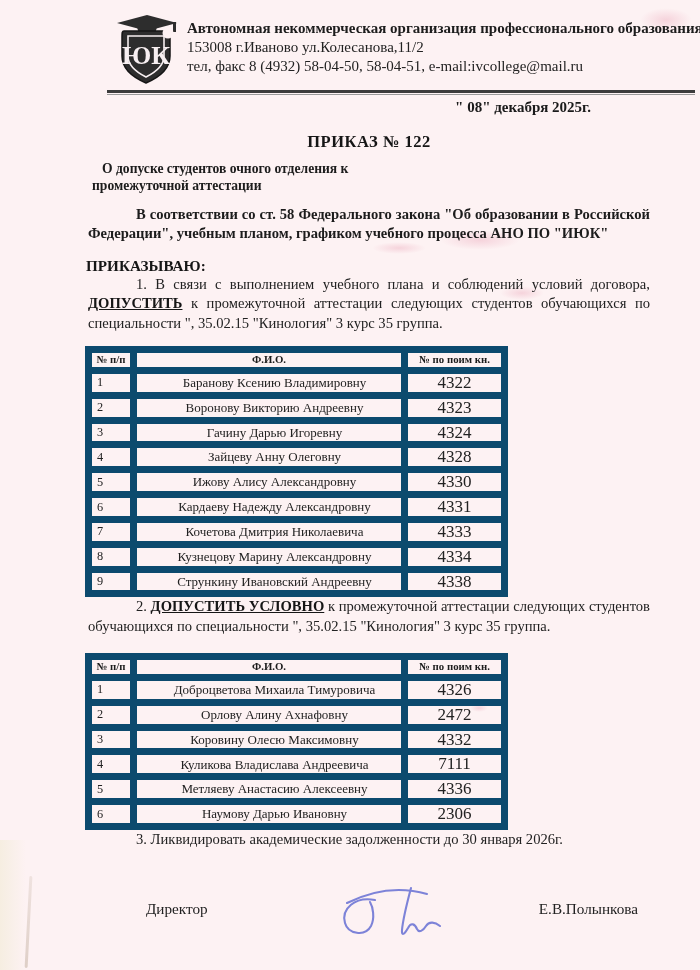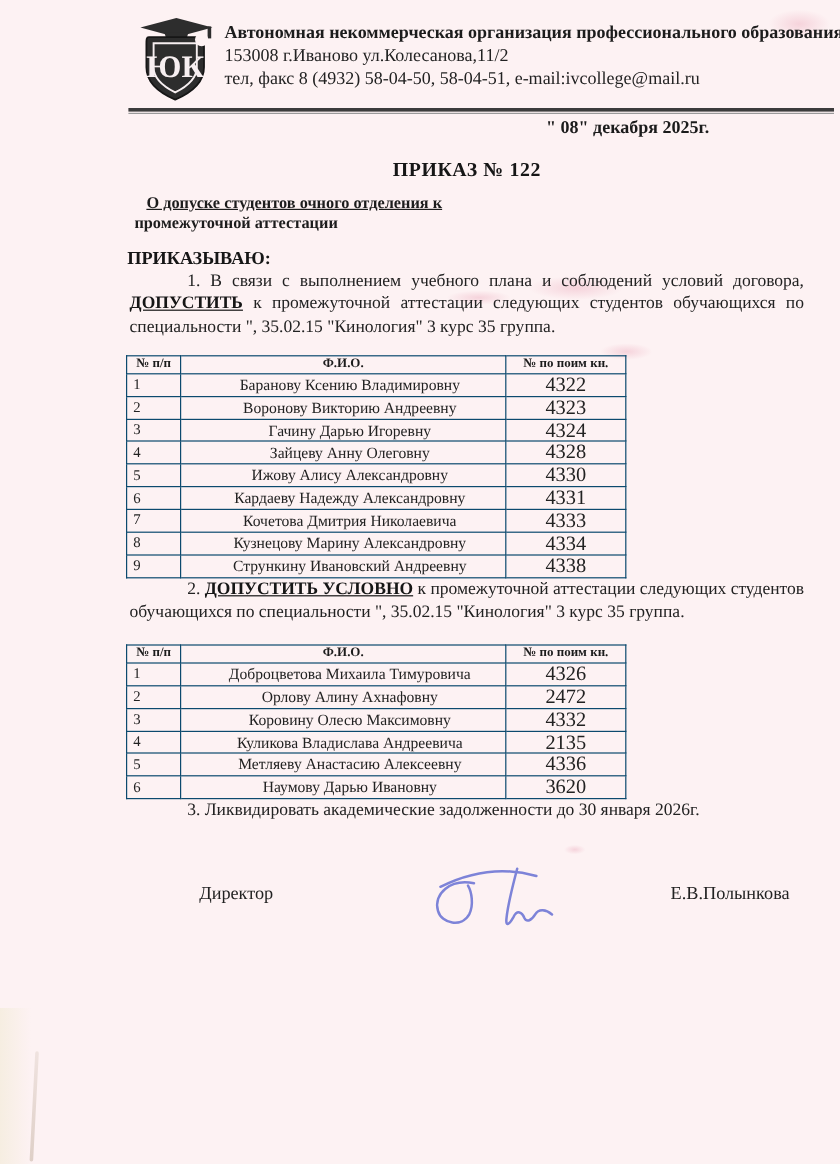--- a/index.html
+++ b/index.html
@@ -34,37 +34,37 @@
   .lh-text { margin-left: 4px; padding-top: 8px; }
   .org-type { font-weight: bold; font-size: 15px; color: #1c1c1c; white-space: nowrap; }
   .college-name { font-weight: bold; font-size: 20.5px; color: #161616; margin-top: 2px; }
   .address, .contacts { font-size: 15px; color: #222; margin-top: 2px; }
   .rule { margin-top: 4px; margin-right: 2px; }
   .rule .thick { height: 3px; background: #3c3c3c; }
   .rule .thin { height: 1px; background: #9a9a9a; margin-top: 1px; }
   .date-line { text-align: right; padding-right: 106px; font-weight: bold; font-size: 15px; margin-top: 4px; color: #1b1b1b; }
 
   
-  .content { position: absolute; left: 108px; top: 132px; width: 562px; }
+  .content { position: absolute; left: 88px; top: 132px; width: 562px; }
   .doc-title { text-align: center; font-weight: bold; font-size: 16.5px; color: #161616; letter-spacing: 0.5px; }
   .subject { margin-top: 9px; font-weight: bold; font-size: 13.6px; line-height: 1.22; color: #1c1c1c; }
-  .subject .l1 { padding-left: 14px; text-decoration: underline; }
+  .subject .l1 { padding-left: 14px; }
   .subject .l2 { padding-left: 4px; }
   .intro { margin-top: 11px; font-weight: bold; font-size: 14.6px; line-height: 1.28; text-align: justify; text-indent: 48px; color: #1c1c1c; }
   .order-word { margin-top: 13px; margin-left: -2px; font-weight: bold; font-size: 15.2px; color: #161616; }
   p.item { margin: 0; font-size: 14.6px; line-height: 1.32; text-align: justify; text-indent: 48px; color: #222; }
   .item1 { margin-top: 16px; }
   .item2 { margin-top: 21px; }
   .item3 { margin-top: 45px; text-align: left; }
   .kw { font-weight: bold; text-decoration: underline; color: #161616; }
 
   table.roster { border-collapse: collapse; margin-top: 13px; margin-left: -3px; width: 416px;
     font-size: 13px; color: #222; table-layout: fixed; }
   table.roster.t2 { margin-top: 17px; }
-  table.roster th, table.roster td { border: 1px solid #0c4a6e; padding: 0 3px; height: 14px; line-height: 1.05; overflow: hidden; white-space: nowrap; }
+  table.roster th, table.roster td { border: 7px solid #0c4a6e; padding: 0 3px; height: 14px; line-height: 1.05; overflow: hidden; white-space: nowrap; }
   table.roster th { font-size: 10.8px; font-weight: bold; text-align: center; color: #1c1c1c; }
   table.roster col.c0 { width: 45px; }
   table.roster col.c1 { width: 271px; }
   table.roster col.c2 { width: 100px; }
   table.roster td.c0 { text-align: left; padding-left: 5px; font-size: 12.3px; }
   table.roster td.c1 { text-align: center; padding-left: 14px; }
   table.roster td.c2 { text-align: center; font-size: 17px; }
 
   .sign-row { display: flex; align-items: center; margin-top: 28px; padding-left: 58px; padding-right: 12px; }
   .sign-role { font-size: 15.2px; color: #222; }
@@ -109,20 +109,21 @@
   </div>
 
   <div class="content">
     <div class="doc-title">ПРИКАЗ № 122</div>
 
     <div class="subject">
       <div class="l1">О  допуске студентов очного отделения к</div>
       <div class="l2">промежуточной аттестации</div>
     </div>
 
+    <p class="intro">В соответствии со ст. 58 Федерального закона "Об образовании в Российской Федерации", учебным планом, графиком учебного процесса АНО ПО "ИЮК"</p>
 
     <div class="order-word">ПРИКАЗЫВАЮ:</div>
 
     <p class="item item1"><span>1. В связи с выполнением учебного плана и соблюдений условий договора, </span><span class="kw">ДОПУСТИТЬ</span><span> к промежуточной аттестации следующих студентов обучающихся по специальности ", 35.02.15 "Кинология" 3 курс 35 группа.</span></p>
 
     <table class="roster t1">
       <colgroup>
           <col class="c0">
           <col class="c1">
           <col class="c2">
@@ -210,31 +211,31 @@
             <td class="c2">2472</td>
           </tr>
           <tr>
             <td class="c0">3</td>
             <td class="c1">Коровину Олесю Максимовну</td>
             <td class="c2">4332</td>
           </tr>
           <tr>
             <td class="c0">4</td>
             <td class="c1">Куликова Владислава Андреевича</td>
-            <td class="c2">2135</td>
+            <td class="c2">7111</td>
           </tr>
           <tr>
             <td class="c0">5</td>
             <td class="c1">Метляеву Анастасию Алексеевну</td>
             <td class="c2">4336</td>
           </tr>
           <tr>
             <td class="c0">6</td>
             <td class="c1">Наумову  Дарью Ивановну</td>
-            <td class="c2">3620</td>
+            <td class="c2">2306</td>
           </tr>
         </tbody>
     </table>
 
     <p class="item item3">3. Ликвидировать академические задолженности до 30  января 2026г.</p>
 
     <div class="sign-row">
       <span class="sign-role">Директор</span>
       <svg class="sign-svg" viewBox="0 0 110 64" xmlns="http://www.w3.org/2000/svg">
         <g fill="none" stroke="#7d83d8" stroke-width="2.1" stroke-linecap="round">

